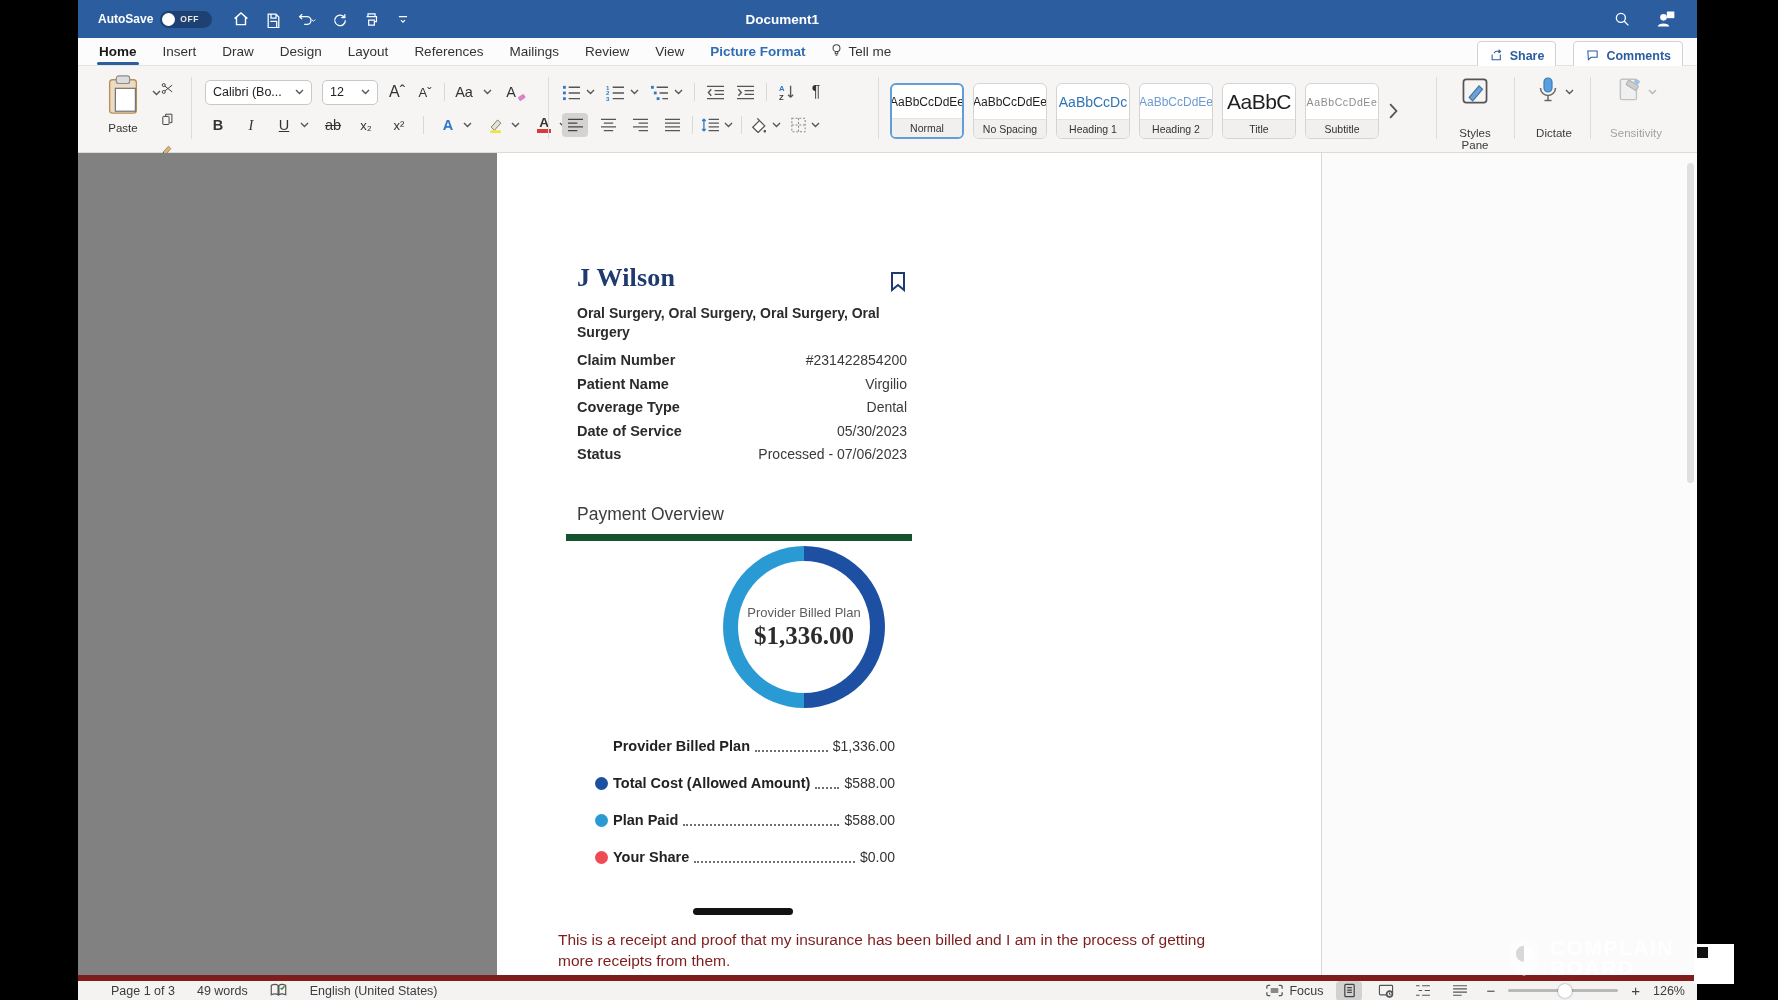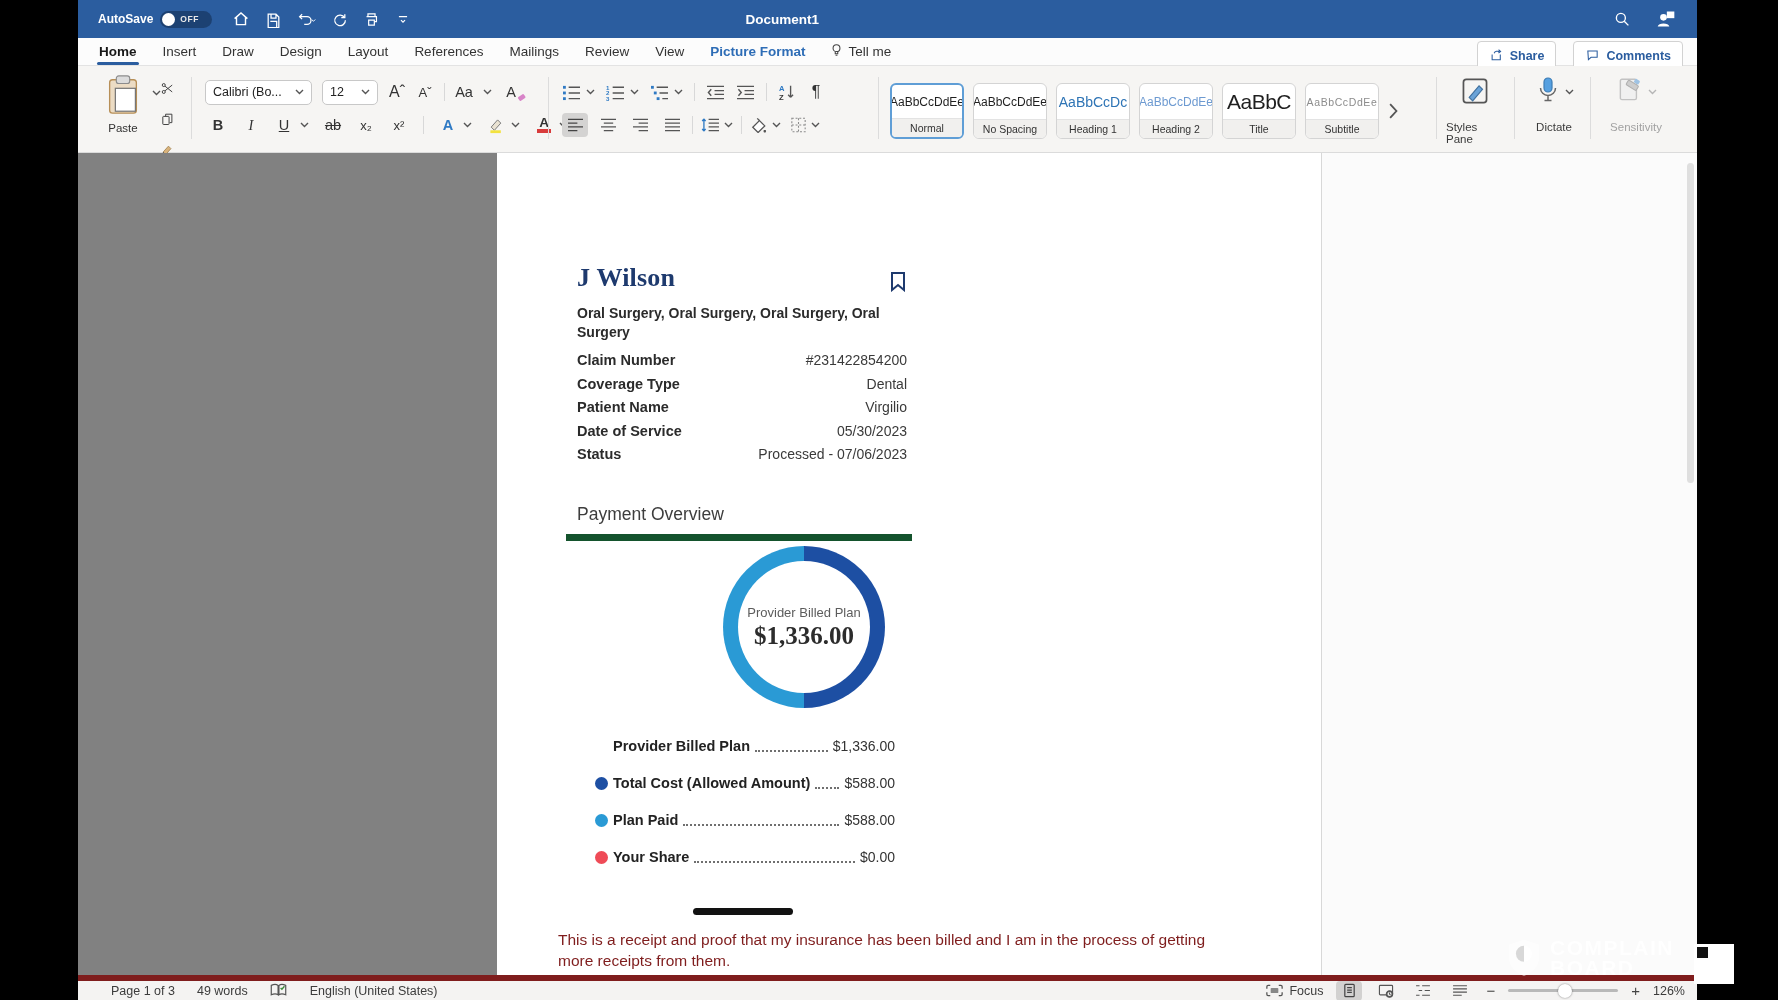--- a/index.html
+++ b/index.html
@@ -40,21 +40,21 @@
   .selbox { background:#fff; border:1px solid #c8c8c8; border-radius:5px; height:25px; display:flex; align-items:center; justify-content:space-between; padding:0 7px; font-size:12.5px; color:#222; }
   .ric { display:flex; align-items:center; justify-content:center; min-width:18px; height:24px; }
   .paste-group { position:absolute; left:17px; top:8px; width:56px; text-align:center; }
   .paste-label { font-size:11.5px; color:#333; margin-top:2px; }
   .clip-col { position:absolute; left:80px; top:10px; display:flex; flex-direction:column; gap:7px; }
   .gallery { position:absolute; left:812px; top:17px; display:flex; gap:9px; align-items:center; }
   .scard { width:74px; height:56px; background:#fff; border:1px solid #d4d4d4; border-radius:6px; display:flex; flex-direction:column; overflow:hidden; }
   .scard.sel { border:2px solid #5f9ed6; }
   .s-sample { flex:1; display:flex; align-items:center; justify-content:center; white-space:nowrap; overflow:hidden; font-size:12px; color:#1f1f1f; }
   .s-label { height:19px; background:#f1f0ee; border-top:1px solid #e3e3e3; font-size:10.5px; color:#333; display:flex; align-items:center; justify-content:center; }
-  .bigbtn { position:absolute; top:10px; display:flex; flex-direction:column; align-items:center; gap:12px; font-size:11.5px; color:#3a3a3a; line-height:12.5px; }
+  .bigbtn { position:absolute; top:10px; display:flex; flex-direction:column; align-items:center; gap:18px; font-size:11.5px; color:#3a3a3a; text-align:center; line-height:12.5px; }
   .bigbtn.disabled { color:#a2a2a2; }
 
   
   .docarea { position:absolute; left:0; top:153px; right:0; bottom:25px; background:#fbfbfb; overflow:hidden; }
   .gray-canvas { position:absolute; left:0; top:0; width:419px; height:100%; background:#818181; }
   .page { position:absolute; left:419px; top:0; width:825px; height:100%; background:#fff; border-right:1px solid #d8d8d8; }
   .vscroll { position:absolute; right:3px; top:10px; width:7px; height:320px; background:#cfcfcf; border-radius:4px; opacity:.65; }
 
   .phone { position:absolute; left:61px; top:0; width:385px; height:772px; background:#fff; }
   .phead { position:absolute; left:0; top:0; width:100%; height:70px; background:#1a3a80; color:#fff; }
@@ -489,26 +489,26 @@
                 <path d="M2 2h12v17l-6-5-6 5z" fill="none" stroke="#1e3a6e" stroke-width="2"></path>
               </svg></span>
           <div class="procs">Oral Surgery, Oral Surgery, Oral Surgery, Oral Surgery</div>
 
           <div class="fields">
             <div class="frow">
               <span class="flabel">Claim Number</span>
               <span class="fvalue">#231422854200</span>
             </div>
             <div class="frow">
+              <span class="flabel">Patient Name</span>
+              <span class="fvalue">Virgilio</span>
+            </div>
+            <div class="frow">
               <span class="flabel">Coverage Type</span>
               <span class="fvalue">Dental</span>
-            </div>
-            <div class="frow">
-              <span class="flabel">Patient Name</span>
-              <span class="fvalue">Virgilio</span>
             </div>
             <div class="frow">
               <span class="flabel">Date of Service</span>
               <span class="fvalue">05/30/2023</span>
             </div>
             <div class="frow">
               <span class="flabel">Status</span>
               <span class="fvalue">Processed - 07/06/2023</span>
             </div>
           </div>

